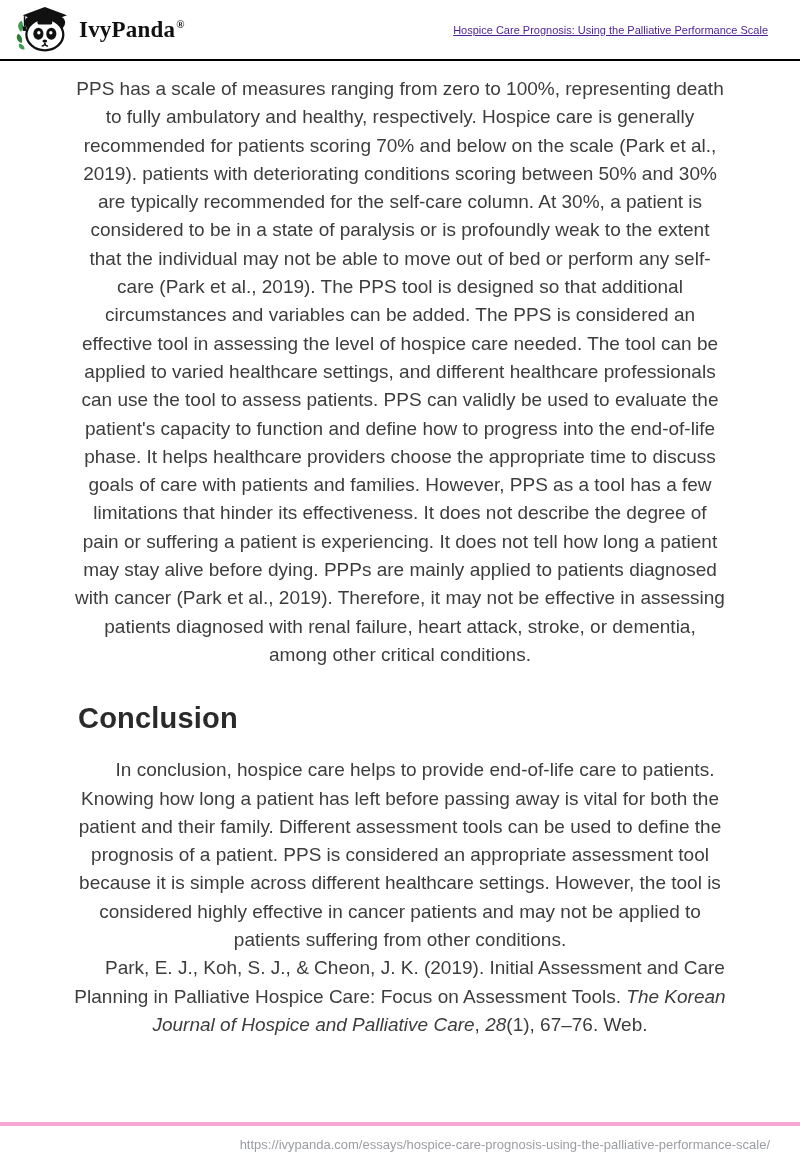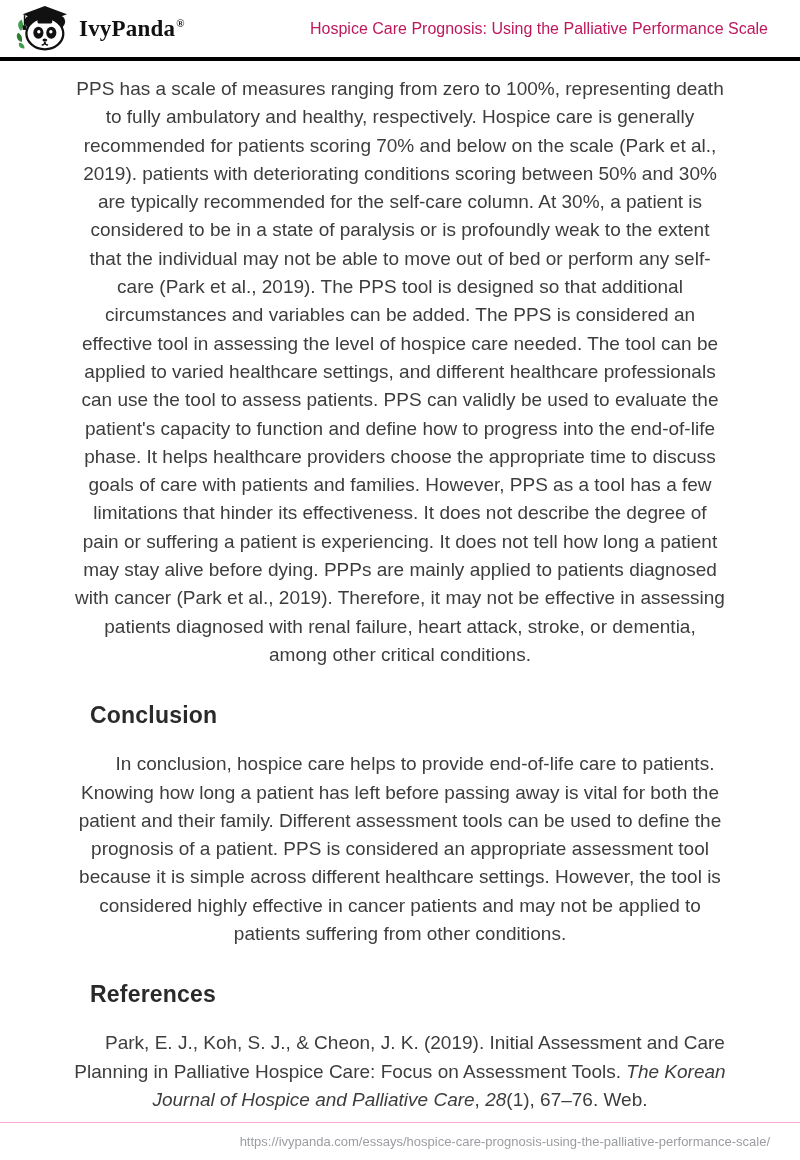--- a/index.html
+++ b/index.html
@@ -12,65 +12,66 @@
     font-family: "Liberation Sans", "DejaVu Sans", sans-serif;
   }
 
   
   .header {
     display: flex;
     align-items: center;
     height: 61px;
     padding: 0 32px 0 14px;
     box-sizing: border-box;
-    border-bottom: 4px solid #000000;
+    border-bottom: 2px solid #000000;
   }
   .brand { display: flex; align-items: center; }
   .logo { display: inline-flex; width: 58px; height: 48px; }
   .brand-text {
     font-family: "Liberation Serif", "DejaVu Serif", serif;
     font-weight: 700;
     font-size: 23px;
     color: #101010;
     margin-left: 7px;
     letter-spacing: 0.2px;
   }
   .reg { font-size: 11px; font-weight: 700; vertical-align: super; margin-left: 1px; }
   .doc-title {
     margin-left: auto;
-    font-size: 16px;
-    color: #be185d;
+    font-size: 11px;
+    color: #4c1d95;
+    text-decoration: underline;
   }
 
   
   .content { padding: 14px 74px 0; }
   .para {
     font-size: 19px;
     line-height: 1.49;
     color: #3d3d3d;
     margin: 0;
     text-align: center;
   }
   .indent { text-indent: 30px; }
   .heading {
-    font-size: 23px;
+    font-size: 29px;
     font-weight: 700;
     color: #2a2a2a;
-    margin: 33px 0 21px 16px;
+    margin: 33px 0 21px 4px;
     letter-spacing: 0.2px;
   }
   .reference em { font-style: italic; }
 
   
   .footer {
     position: absolute;
     left: 0; right: 0; bottom: 0;
     height: 38px;
     box-sizing: border-box;
-    border-top: 1px solid #f9a8d4;
+    border-top: 4px solid #f9a8d4;
     text-align: right;
     padding: 9px 30px 0 0;
   }
   .footer-url {
     font-size: 13px;
     color: #9b9da2;
     cursor: pointer;
   }
 </style>
 </head>
@@ -111,21 +112,20 @@
     </div>
     <div class="doc-title">Hospice Care Prognosis: Using the Palliative Performance Scale</div>
   </header>
 
   <main class="content">
     <p class="para">PPS has a scale of measures ranging from zero to 100%, representing death to fully ambulatory and healthy, respectively.  Hospice care is generally recommended for patients scoring 70% and below on the scale (Park et al., 2019). patients with deteriorating conditions scoring between 50% and 30% are typically recommended for the self-care column. At 30%, a patient is considered to be in a state of paralysis or is profoundly weak to the extent that the individual may not be able to move out of bed or perform any self-care (Park et al., 2019). The PPS tool is designed so that additional circumstances and variables can be added. The PPS is considered an effective tool in assessing the level of hospice care needed. The tool can be applied to varied healthcare settings, and different healthcare professionals can use the tool to assess patients. PPS can validly be used to evaluate the patient's capacity to function and define how to progress into the end-of-life phase. It helps healthcare providers choose the appropriate time to discuss goals of care with patients and families.  However, PPS as a tool has a few limitations that hinder its effectiveness. It does not describe the degree of pain or suffering a patient is experiencing. It does not tell how long a patient may stay alive before dying. PPPs are mainly applied to patients diagnosed with cancer (Park et al., 2019). Therefore, it may not be effective in assessing patients diagnosed with renal failure, heart attack, stroke, or dementia, among other critical conditions.</p>
 
     <h1 class="heading">Conclusion</h1>
     <p class="para indent">In conclusion, hospice care helps to provide end-of-life care to patients. Knowing how long a patient has left before passing away is vital for both the patient and their family. Different assessment tools can be used to define the prognosis of a patient. PPS is considered an appropriate assessment tool because it is simple across different healthcare settings. However, the tool is considered highly effective in cancer patients and may not be applied to patients suffering from other conditions.</p>
 
-    <h1 class="heading">References</h1>
     <p class="para indent reference"><span>Park, E. J., Koh, S. J., &amp; Cheon, J. K. (2019). Initial Assessment and Care Planning in Palliative Hospice Care: Focus on Assessment Tools. </span><em>The Korean Journal of Hospice and Palliative Care</em><span>, </span><em>28</em><span>(1), 67–76. Web.</span></p>
   </main>
 
   <footer class="footer">
     <span class="footer-url">https://ivypanda.com/essays/hospice-care-prognosis-using-the-palliative-performance-scale/</span>
   </footer>
 
 </div>
 
 </body></html>

